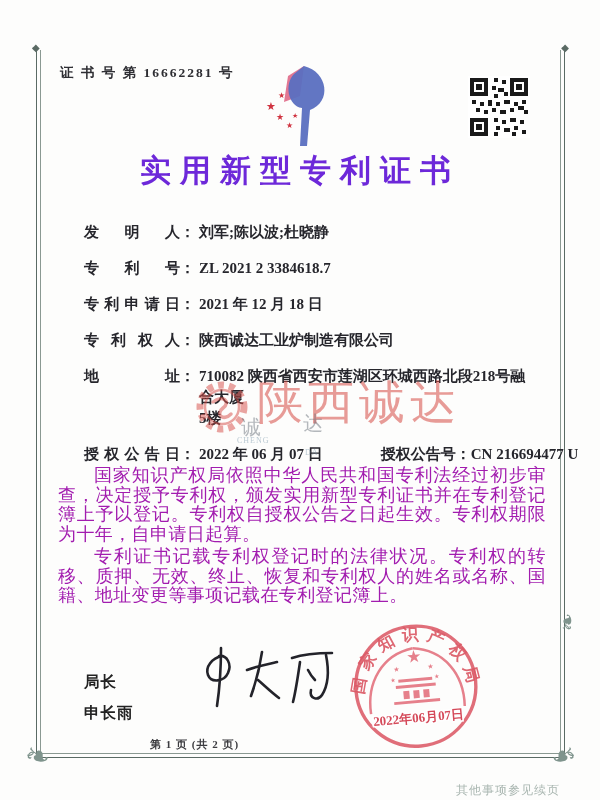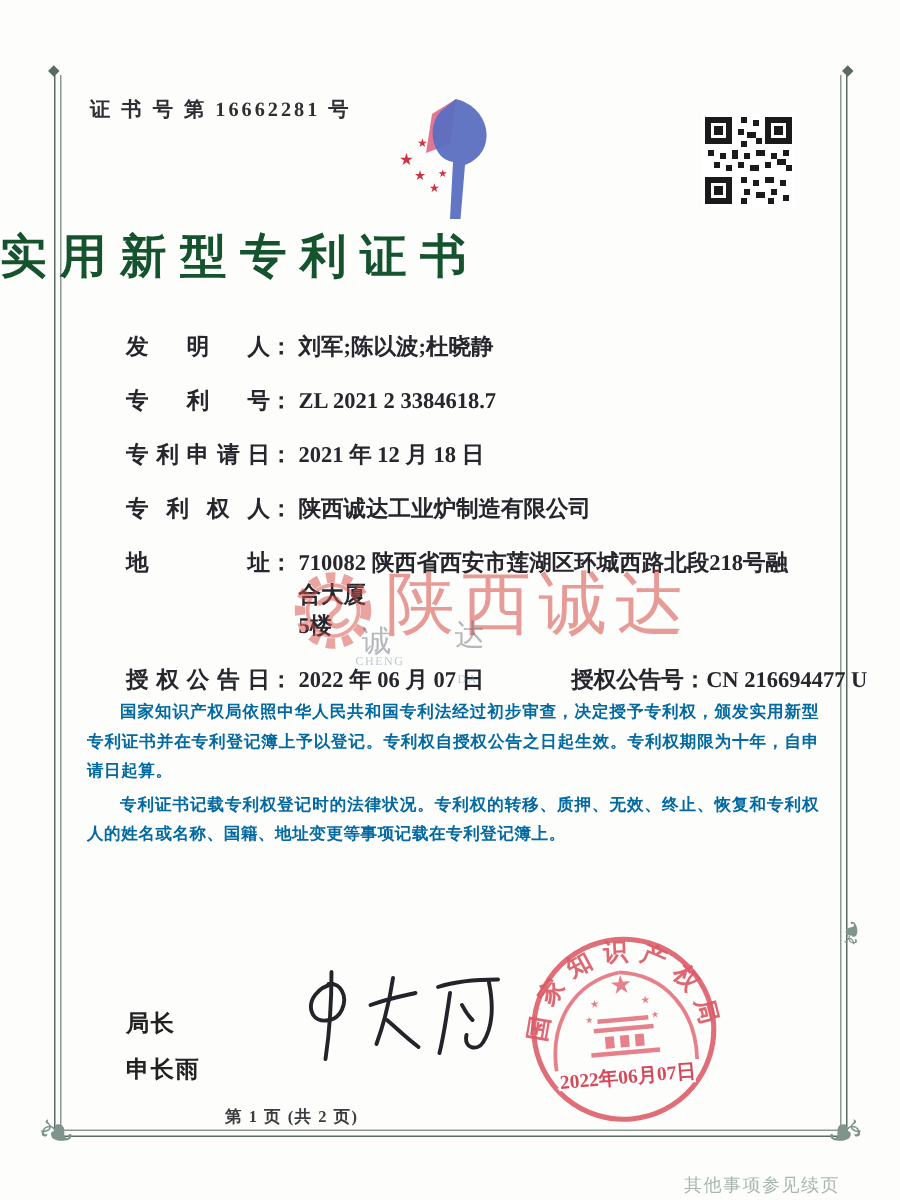--- a/index.html
+++ b/index.html
@@ -21,34 +21,34 @@
   .flourish.br{right:-12px;transform:scaleX(-1) rotate(14deg);}
   .flourish.rm{right:-13px;bottom:120px;transform:rotate(-90deg);font-size:22px;}
 
   .cert-no{position:absolute;left:60px;top:64px;font-size:13.5px;font-weight:600;
     letter-spacing:2px;color:#2e2e33;text-align:center;}
 
   .qr{position:absolute;left:468px;top:76px;}
 
   .logo{position:absolute;left:258px;top:62px;}
 
-  .title{position:absolute;left:0;top:150px;width:600px;
-    font-size:31px;font-weight:600;letter-spacing:9px;color:#14532d;}
+  .title{position:absolute;left:0;top:150px;width:600px;text-align:center;
+    font-size:31px;font-weight:600;letter-spacing:9px;color:#6d28d9;}
 
   .fields{position:absolute;left:84px;top:222px;width:466px;font-size:15px;font-weight:600;color:#26262c;}
   .row{margin-bottom:15px;line-height:21px;white-space:nowrap;}
   .flabel{display:inline-block;width:96px;text-align:justify;text-align-last:justify;vertical-align:top;}
   .colon{display:inline-block;vertical-align:top;margin-right:4px;}
   .fvalue{display:inline-block;vertical-align:top;white-space:normal;}
   .fvalue.addr{width:340px;}
   .fvalue.addr span{display:block;}
   .grant-no{margin-left:58px;}
 
-  .paras{position:absolute;left:58px;top:466px;width:488px;font-size:11px;
-    line-height:19.5px;color:#0369a1;font-weight:700;}
+  .paras{position:absolute;left:58px;top:466px;width:488px;font-size:18px;
+    line-height:19.5px;color:#a21caf;font-weight:400;}
   .paras p{margin:0 0 3px 0;text-indent:2em;text-align:justify;letter-spacing:.4px;}
 
   .issuer{position:absolute;left:84px;top:672px;font-size:15.5px;font-weight:700;color:#222;}
   .issuer div{margin-bottom:10px;letter-spacing:1px;}
 
   .signature{position:absolute;left:192px;top:640px;}
 
   .seal{position:absolute;left:343px;top:610px;transform:rotate(-5deg);opacity:.93;}
 
   .watermark{position:absolute;left:193px;top:376px;width:375px;height:80px;pointer-events:none;}

